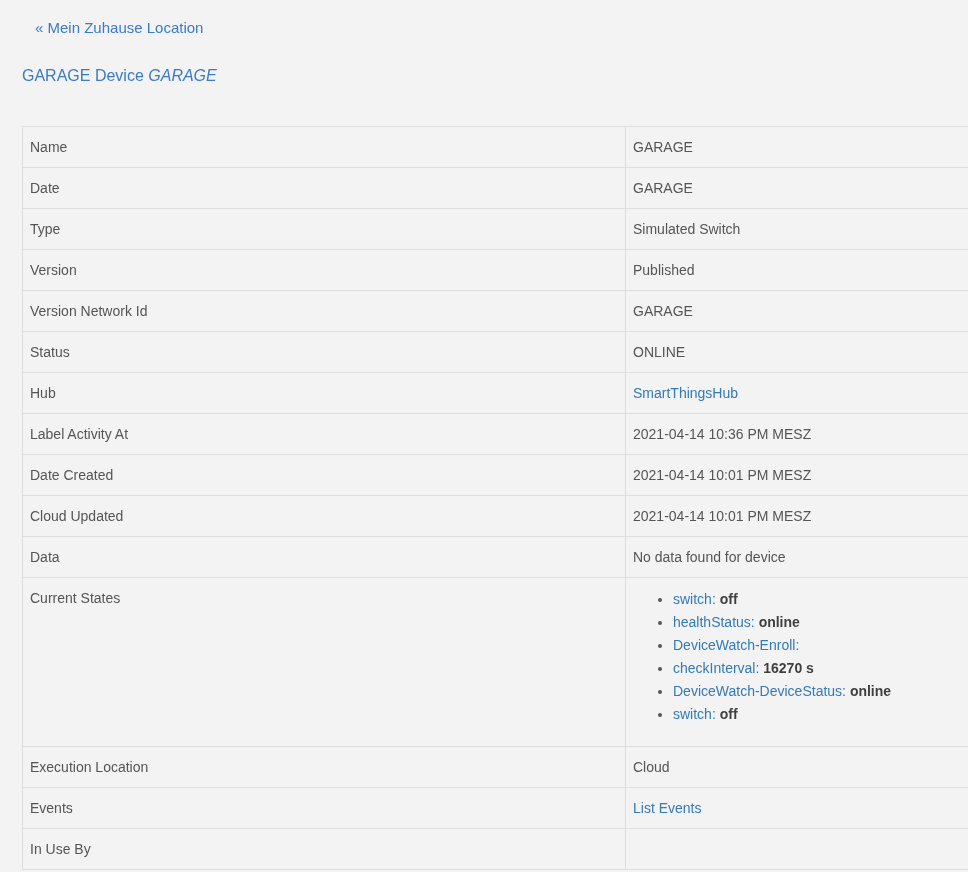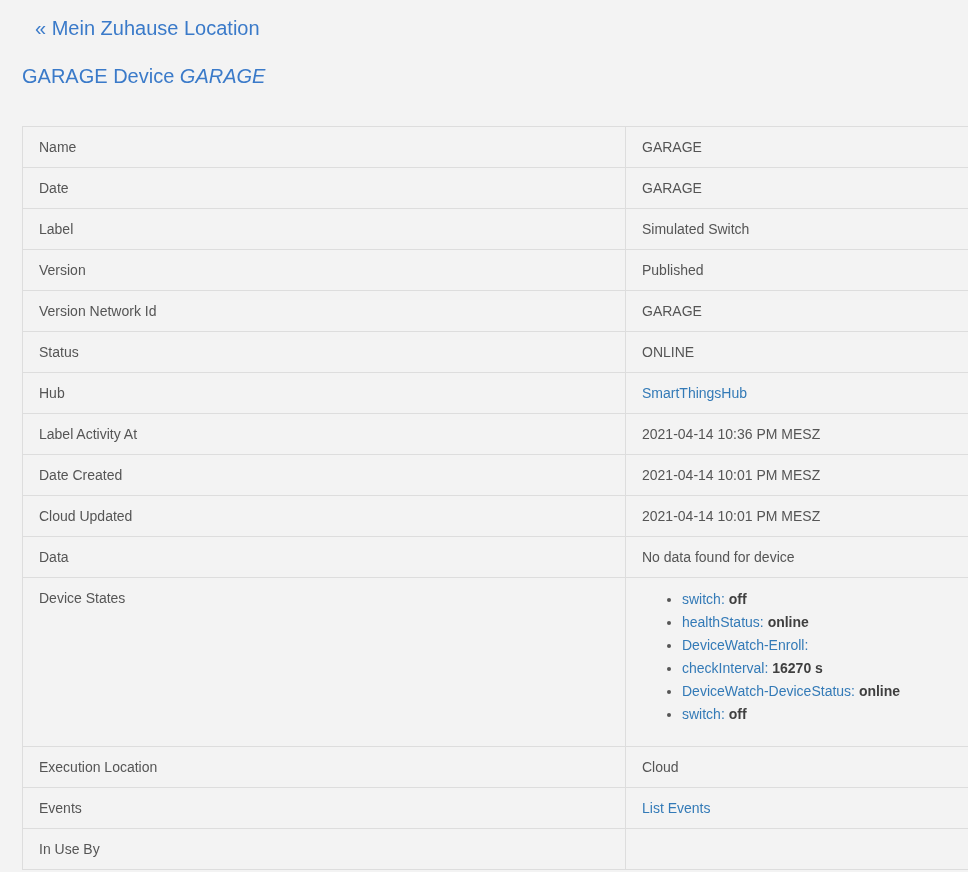--- a/index.html
+++ b/index.html
@@ -16,46 +16,46 @@
     width: 968px;
     height: 872px;
     overflow: hidden;
     background: var(--page-bg);
     font-family: "Liberation Sans", "DejaVu Sans", sans-serif;
     font-size: 14px;
     color: var(--body-text);
   }
   .back-nav {
     margin: 19px 0 0 35px;
-    font-size: 20px;
+    font-size: 15px;
     line-height: 18px;
   }
   a {
     color: var(--link-blue);
     text-decoration: none;
     cursor: pointer;
   }
   a.back-link { color: var(--heading-blue); }
   h2.page-title {
     margin: 25px 0 36px 22px;
-    font-size: 20px;
+    font-size: 16px;
     font-weight: normal;
     line-height: 28px;
     color: var(--heading-blue);
   }
   h2.page-title em { font-style: italic; }
   table.device-table {
     border-collapse: collapse;
     table-layout: fixed;
     margin-left: 22px;
     width: 1100px;
   }
   table.device-table td {
     border: 1px solid var(--border);
-    padding: 10px 16px;
+    padding: 10px 7px;
     vertical-align: top;
     line-height: 20px;
   }
   td.label-cell { width: 603px; }
   td.value-cell strong, li strong {
     color: var(--value-bold);
     font-weight: bold;
   }
   ul.states-list {
     margin: 0 0 10px 0;
@@ -79,21 +79,21 @@
   <tbody>
       <tr>
         <td class="label-cell">Name</td>
         <td class="value-cell">GARAGE</td>
       </tr>
       <tr>
         <td class="label-cell">Date</td>
         <td class="value-cell">GARAGE</td>
       </tr>
       <tr>
-        <td class="label-cell">Label</td>
+        <td class="label-cell">Type</td>
         <td class="value-cell">Simulated Switch</td>
       </tr>
       <tr>
         <td class="label-cell">Version</td>
         <td class="value-cell">Published</td>
       </tr>
       <tr>
         <td class="label-cell">Version Network Id</td>
         <td class="value-cell">GARAGE</td>
       </tr>
@@ -115,21 +115,21 @@
       </tr>
       <tr>
         <td class="label-cell">Cloud Updated</td>
         <td class="value-cell">2021-04-14 10:01 PM MESZ</td>
       </tr>
       <tr>
         <td class="label-cell">Data</td>
         <td class="value-cell">No data found for device</td>
       </tr>
       <tr>
-        <td class="label-cell">Device States</td>
+        <td class="label-cell">Current States</td>
         <td class="value-cell">
           <ul class="states-list">
             <li><a>switch:</a> <strong>off</strong></li>
             <li><a>healthStatus:</a> <strong>online</strong></li>
             <li><a>DeviceWatch-Enroll:</a> <strong></strong></li>
             <li><a>checkInterval:</a> <strong>16270 s</strong></li>
             <li><a>DeviceWatch-DeviceStatus:</a> <strong>online</strong></li>
             <li><a>switch:</a> <strong>off</strong></li>
           </ul>
         </td>

